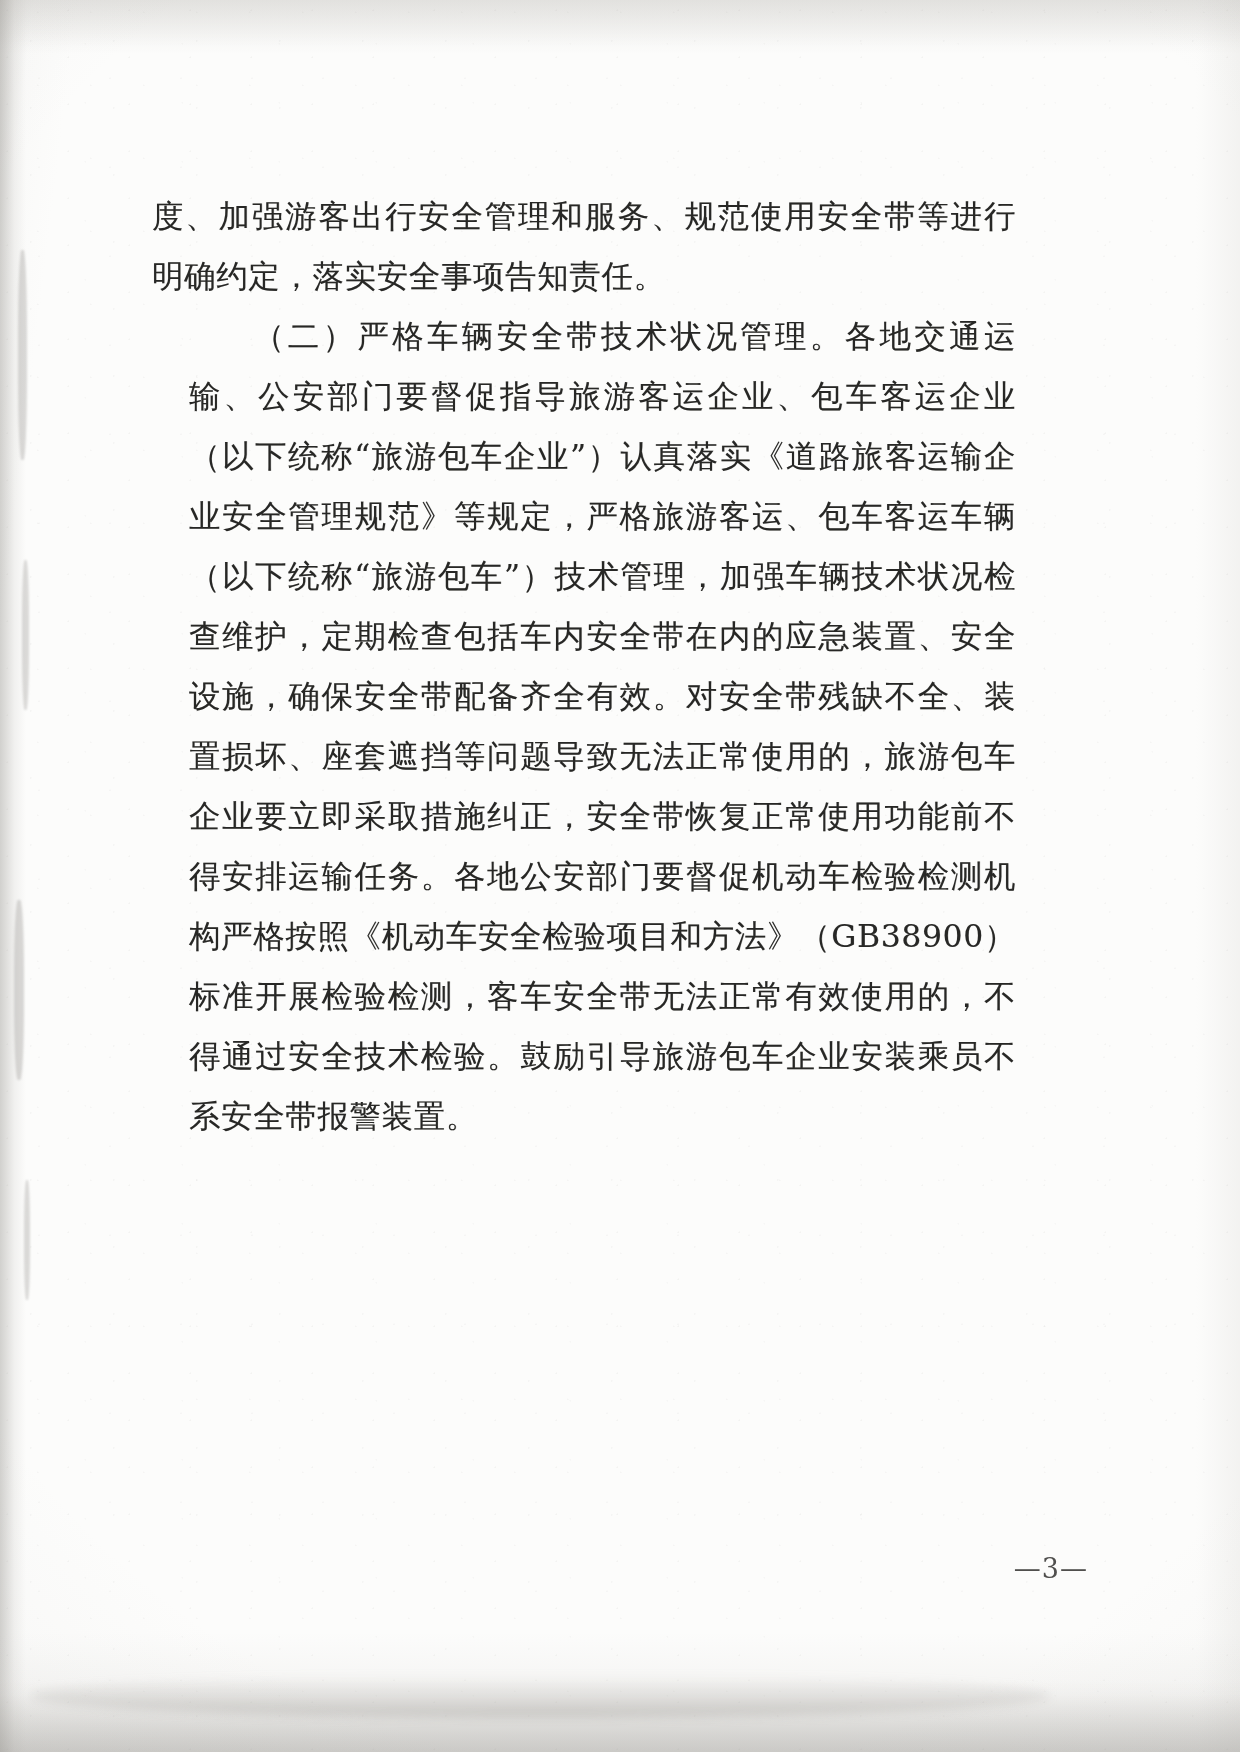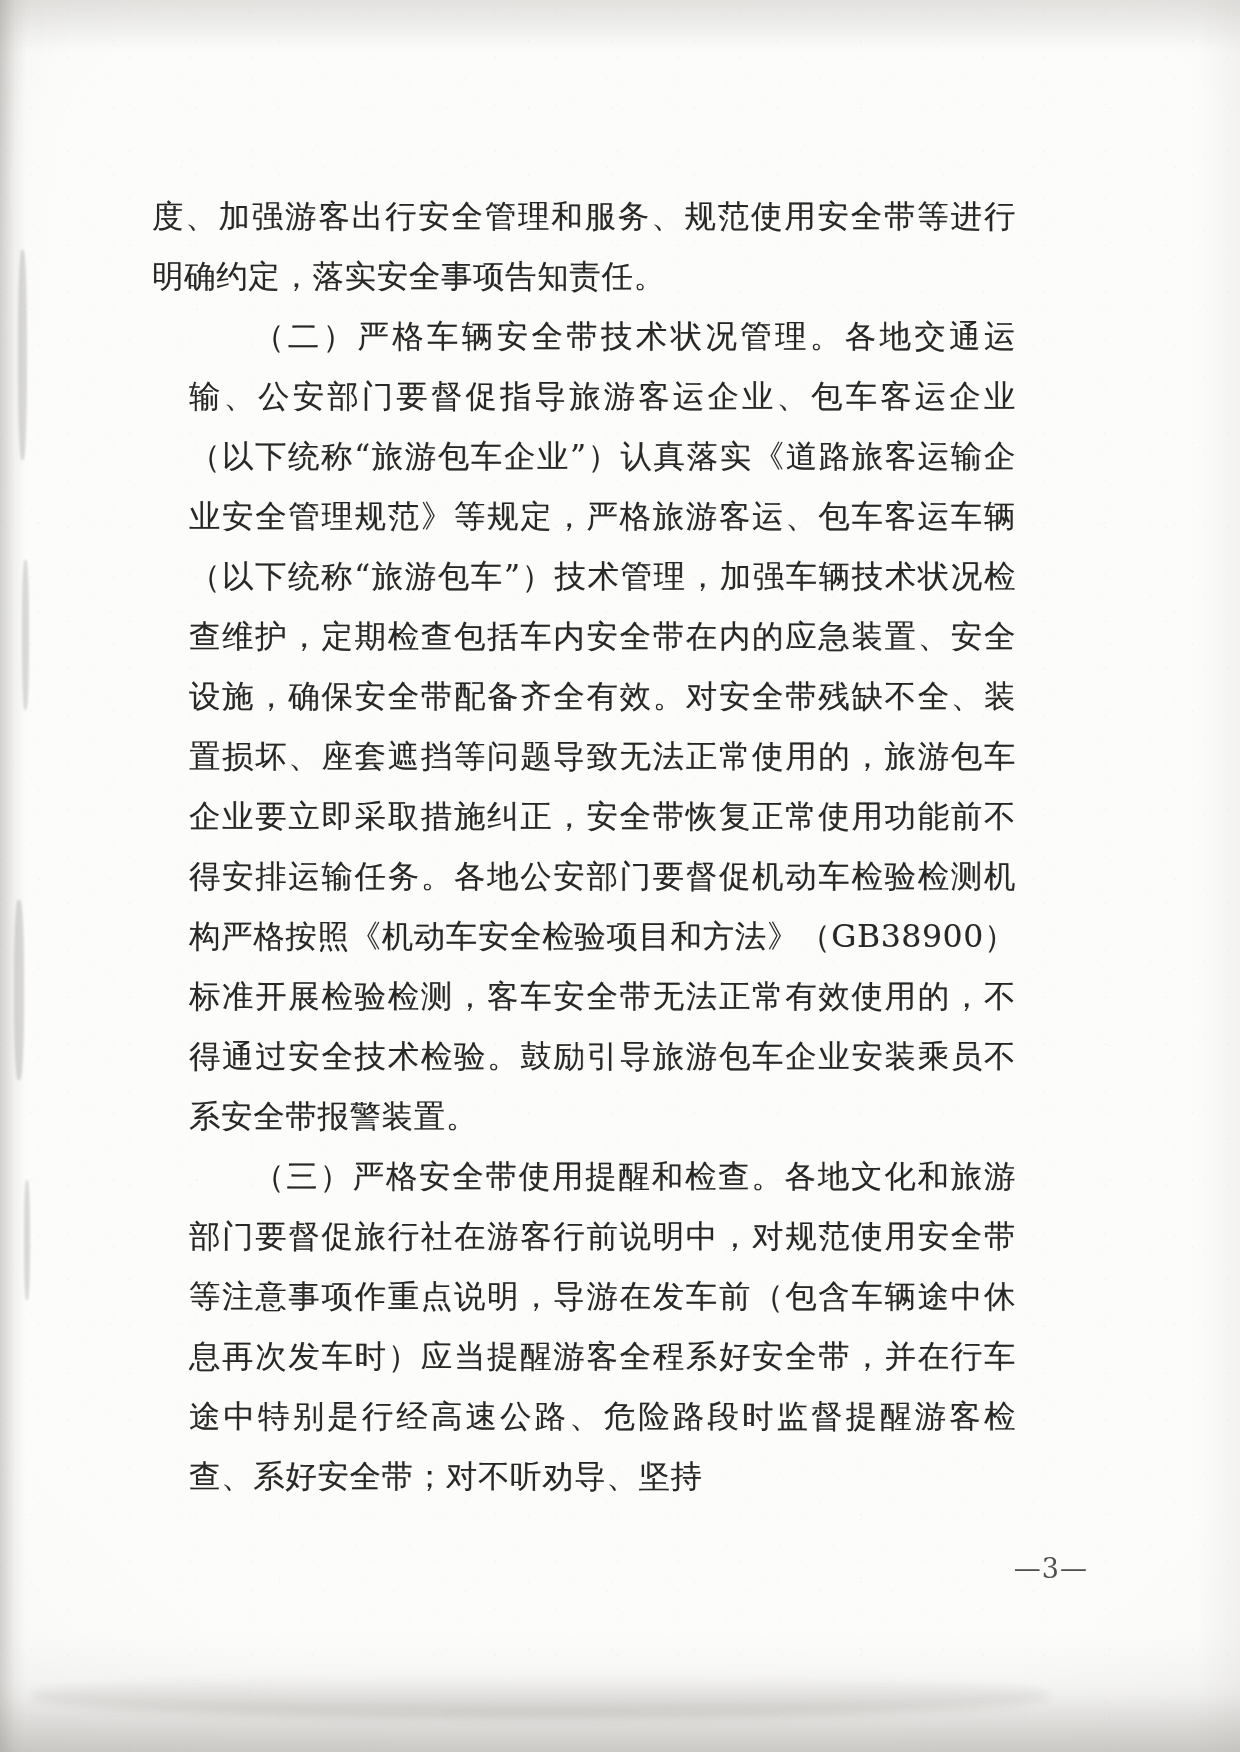--- a/index.html
+++ b/index.html
@@ -144,20 +144,19 @@
   <div id="bottom-smudge"></div>
 
   <div class="scan-streak" style="left:18px; top:250px; width:9px; height:210px;"></div>
   <div class="scan-streak" style="left:22px; top:560px; width:7px; height:150px;"></div>
   <div class="scan-streak" style="left:14px; top:900px; width:10px; height:180px;"></div>
   <div class="scan-streak" style="left:24px; top:1180px; width:6px; height:120px;"></div>
 
   <div id="content">
     <p class="para">度、加强游客出行安全管理和服务、规范使用安全带等进行明确约定，落实安全事项告知责任。</p>
     <p class="para indent">（二）严格车辆安全带技术状况管理。各地交通运输、公安部门要督促指导旅游客运企业、包车客运企业（以下统称“旅游包车企业”）认真落实《道路旅客运输企业安全管理规范》等规定，严格旅游客运、包车客运车辆（以下统称“旅游包车”）技术管理，加强车辆技术状况检查维护，定期检查包括车内安全带在内的应急装置、安全设施，确保安全带配备齐全有效。对安全带残缺不全、装置损坏、座套遮挡等问题导致无法正常使用的，旅游包车企业要立即采取措施纠正，安全带恢复正常使用功能前不得安排运输任务。各地公安部门要督促机动车检验检测机构严格按照《机动车安全检验项目和方法》（GB38900）标准开展检验检测，客车安全带无法正常有效使用的，不得通过安全技术检验。鼓励引导旅游包车企业安装乘员不系安全带报警装置。</p>
-    <p class="para indent">（三）严格安全带使用提醒和检查。各地文化和旅游部门要督促旅行社在游客行前说明中，对规范使用安全带等注意事项作重点说明，导游在发车前（包含车辆途中休息再次发车时）应当提醒游客全程系好安全带，并在行车途中特别是行经高速公路、危险路段时监督提醒游客检查、系好安全带；对不听劝导、坚持</p>
   </div>
 
   <div id="footer">
     <span class="pagenum">—3—</span>
   </div>
 
 </div>
 
 </body></html>

